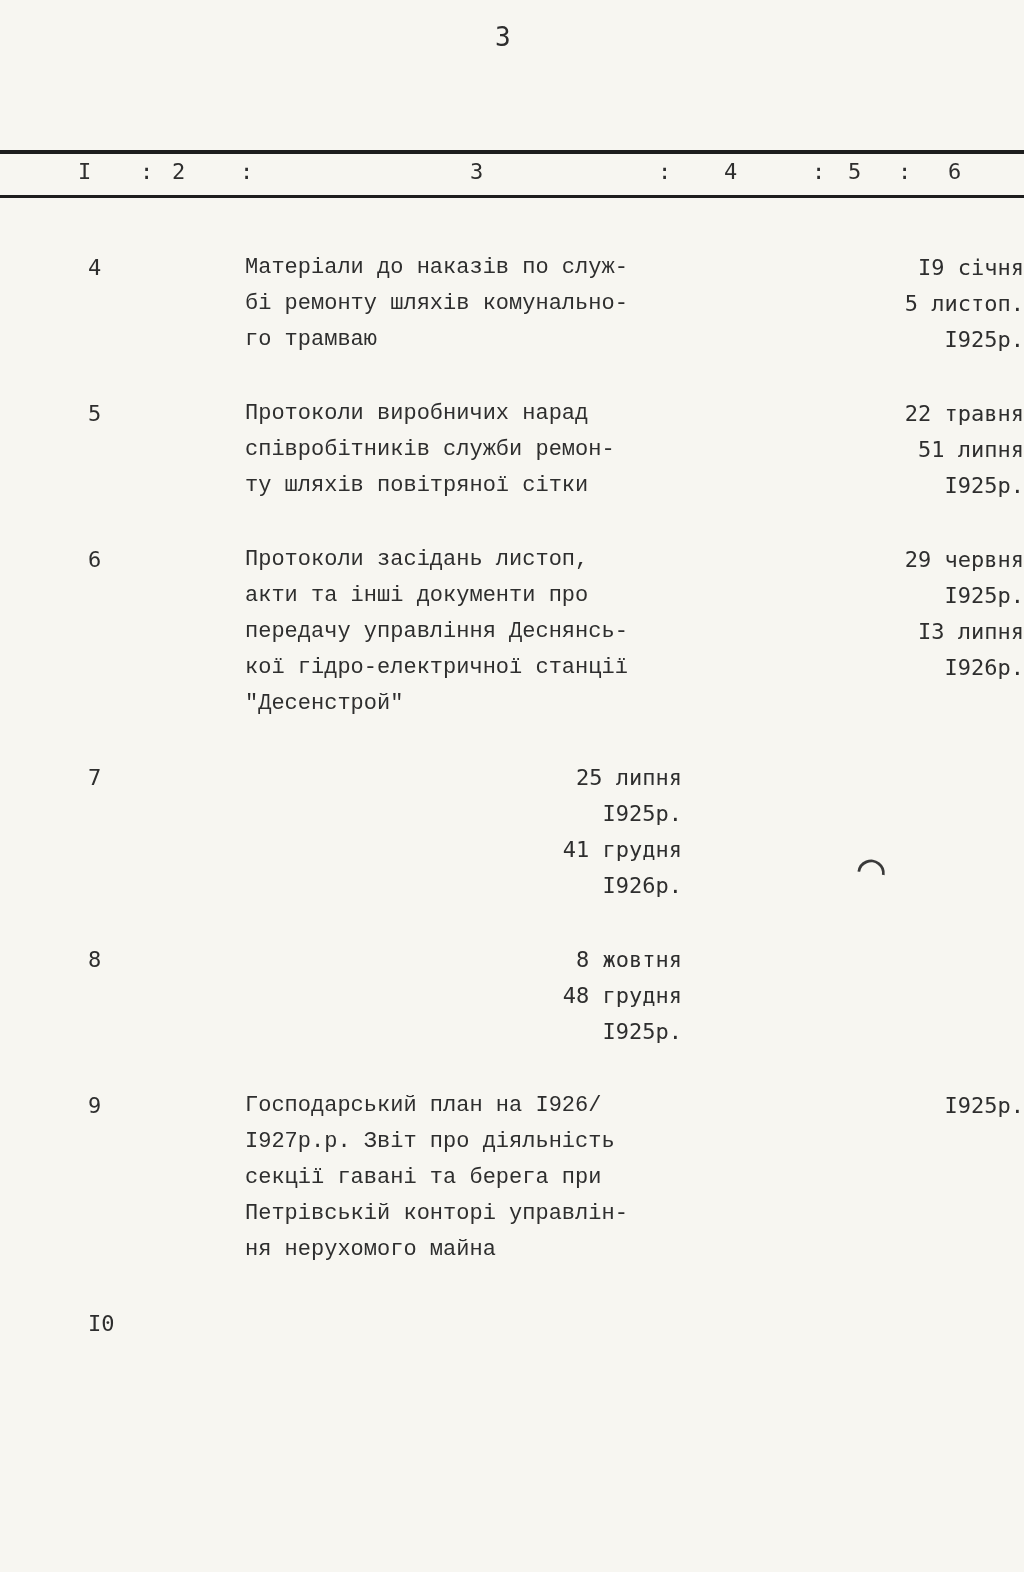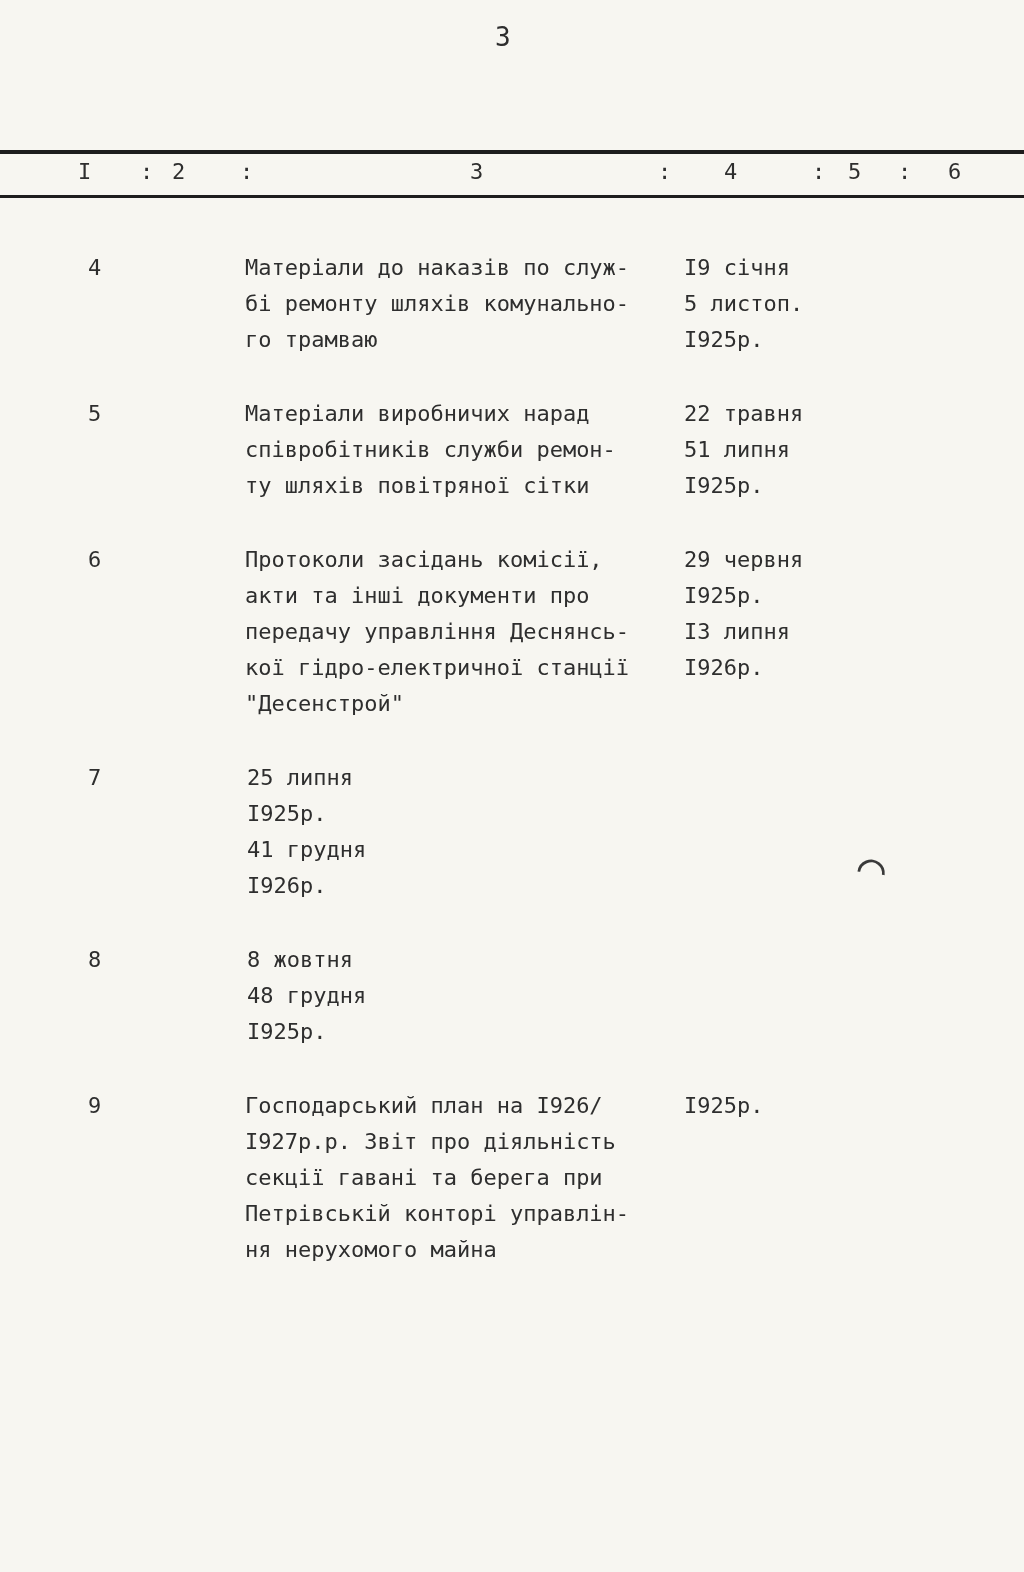--- a/index.html
+++ b/index.html
@@ -53,22 +53,22 @@
   }
   .entry{
     display:grid;
     grid-template-columns:157px 437px auto;
     padding-left:88px;
     margin-bottom:38px;
     font-size:22px;
     line-height:36px;
   }
   .entry .num{white-space:pre-line;}
-  .entry .desc{white-space:pre-line;}
-  .entry .dates{white-space:pre-line;padding-left:2px;}
+  .entry .desc{white-space:pre-line;font-family:Liberation Mono, monospace;}
+  .entry .dates{white-space:pre-line;padding-left:2px;text-align:right;}
   .mark{
     position:absolute;
     top:840px;
     left:858px;
     font-size:46px;
     color:#3a3a3a;
     transform:rotate(8deg);
   }
 </style>
 </head>
@@ -103,31 +103,31 @@
       <div class="desc">Матеріали до наказів по служ-
 бі ремонту шляхів комунально-
 го трамваю</div>
       <div class="dates">I9 січня
 5 листоп.
 I925р.</div>
     </div>
 
     <div class="entry">
       <div class="num">5</div>
-      <div class="desc">Матеріали виробничих нарад
+      <div class="desc">Протоколи виробничих нарад
 співробітників служби ремон-
 ту шляхів повітряної сітки</div>
       <div class="dates">22 травня
 51 липня
 I925р.</div>
     </div>
 
     <div class="entry">
       <div class="num">6</div>
-      <div class="desc">Протоколи засідань комісії,
+      <div class="desc">Протоколи засідань листоп,
 акти та інші документи про
 передачу управління Деснянсь-
 кої гідро-електричної станції
 "Десенстрой"</div>
       <div class="dates">29 червня
 I925р.
 I3 липня
 I926р.</div>
     </div>
 
@@ -150,20 +150,21 @@
       <div class="num">9</div>
       <div class="desc">Господарський план на I926/
 I927р.р. Звіт про діяльність
 секції гавані та берега при
 Петрівській конторі управлін-
 ня нерухомого майна</div>
       <div class="dates">I925р.</div>
     </div>
 
     <div class="entry">
+      <div class="num">I0</div>
       <div class="dates"></div>
     </div>
 
   </div>
 
   <span class="mark">⌒</span>
 
 </div>
 
 </body></html>

